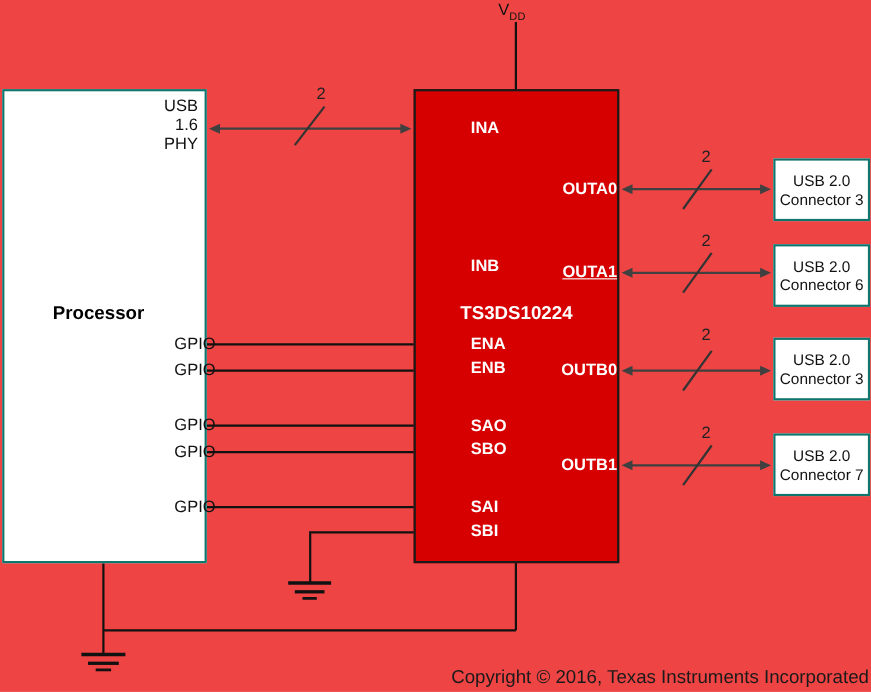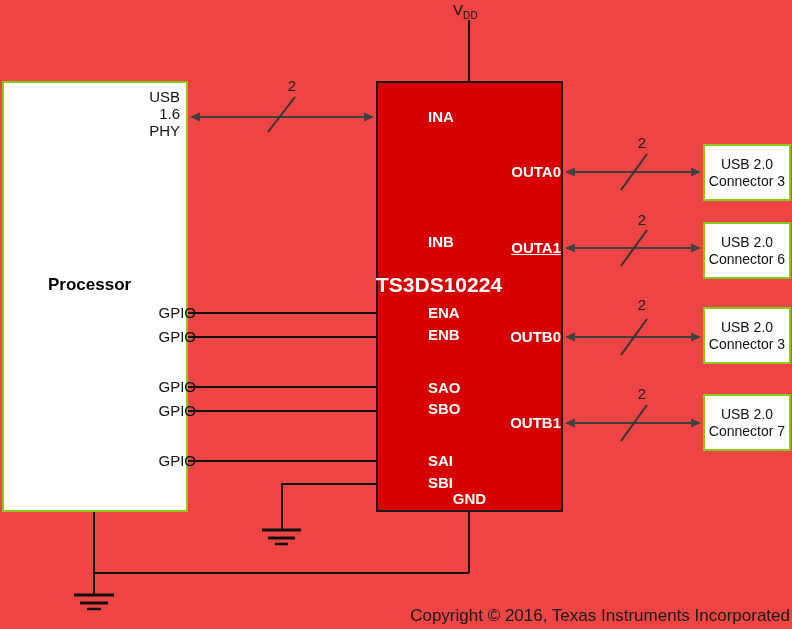--- a/index.html
+++ b/index.html
@@ -16,21 +16,21 @@
     overflow: hidden;
   }
   #wires {
     position: absolute;
     left: 0; top: 0;
     width: 792px; height: 629px;
   }
   .box {
     position: absolute;
     box-sizing: border-box;
-    border: 2px solid #84cc16;
+    border: 2px solid #0f766e;
     background: #ffffff;
   }
   #processor-box {
     left: 2px; top: 81px;
     width: 186px; height: 431px;
   }
   #chip-box {
     left: 376px; top: 81px;
     width: 187px; height: 431px;
     background: #d70000;
@@ -97,21 +97,22 @@
     color: #ffffff;
   }
   #pin-outa0 { top: 163px; }
   #pin-outa1 { top: 239px; text-decoration: underline; }
   #pin-outb0 { top: 328px; }
   #pin-outb1 { top: 414px; }
 
   #chip-name {
     left: 376px; top: 276px;
     width: 187px;
-    font-size: 21px;
+    text-align: center;
+    font-size: 17px;
     font-weight: bold;
     color: #ffffff;
   }
   #pin-gnd {
     left: 376px; top: 490px;
     width: 187px;
     text-align: center;
     font-weight: bold;
     color: #ffffff;
   }
@@ -236,21 +237,20 @@
   <div class="lbl" id="chip-name">TS3DS10224</div>
 
   <div class="lbl pin-left" id="pin-ina">INA</div>
   <div class="lbl pin-left" id="pin-inb">INB</div>
   <div class="lbl pin-left" id="pin-ena">ENA</div>
   <div class="lbl pin-left" id="pin-enb">ENB</div>
   <div class="lbl pin-left" id="pin-sao">SAO</div>
   <div class="lbl pin-left" id="pin-sbo">SBO</div>
   <div class="lbl pin-left" id="pin-sai">SAI</div>
   <div class="lbl pin-left" id="pin-sbi">SBI</div>
-  <div class="lbl" id="pin-gnd">GND</div>
 
   <div class="lbl pin-right" id="pin-outa0">OUTA0</div>
   <div class="lbl pin-right" id="pin-outa1">OUTA1</div>
   <div class="lbl pin-right" id="pin-outb0">OUTB0</div>
   <div class="lbl pin-right" id="pin-outb1">OUTB1</div>
 
   <div class="bus-width" id="bw-ina">2</div>
   <div class="bus-width" id="bw-outa0">2</div>
   <div class="bus-width" id="bw-outa1">2</div>
   <div class="bus-width" id="bw-outb0">2</div>

